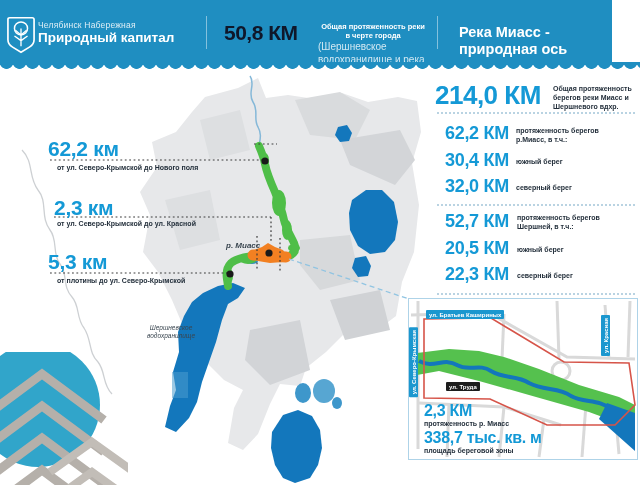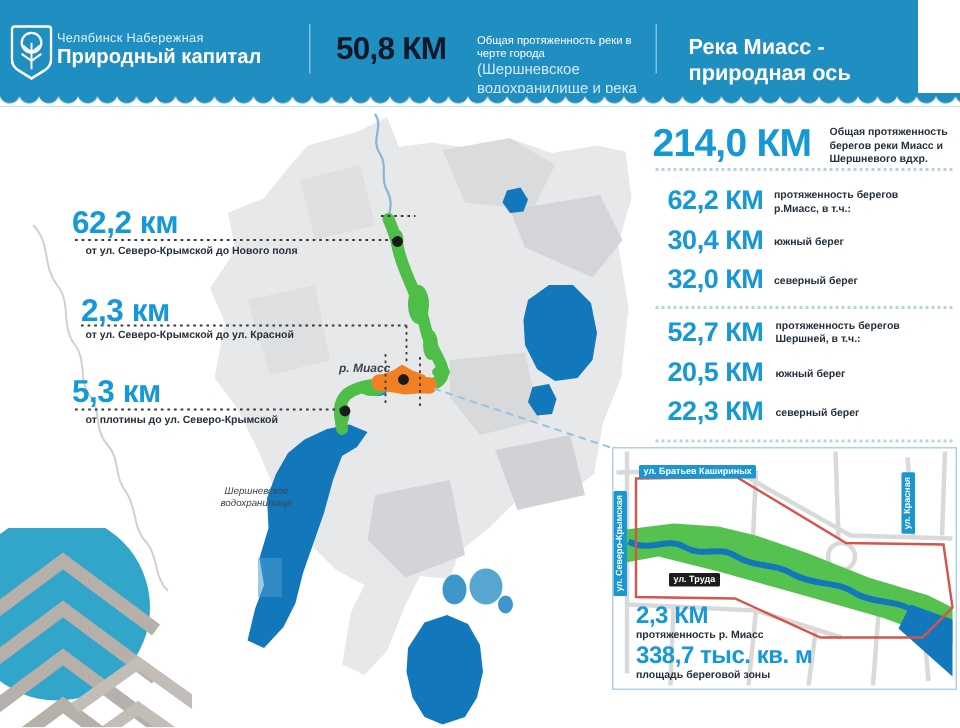--- a/index.html
+++ b/index.html
@@ -10,21 +10,21 @@
 
   
   .header { position:absolute; left:0; top:0; width:612px; height:62px; background:#1f8ec1; }
   .scallop { position:absolute; left:0; top:62px; width:640px; height:9px;
     background:radial-gradient(circle at 6.5px 0px, #1f8ec1 6.5px, rgba(0,0,0,0) 7.2px);
     background-size:13px 9px; background-repeat:repeat-x; }
   .hdr-divider { position:absolute; top:16px; width:1px; height:33px; background:rgba(255,255,255,.45); }
   .brand-small { position:absolute; left:38px; top:20px; font-size:8.5px; color:rgba(255,255,255,.85); letter-spacing:.2px; }
   .brand-big { position:absolute; left:38px; top:30px; font-size:13.5px; font-weight:bold; color:#fff; }
   .hdr-num { position:absolute; left:224px; top:21px; font-size:21px; font-weight:bold; color:#0f172a; letter-spacing:-.5px; }
-  .hdr-cap-b { position:absolute; left:318px; top:22px; width:110px; font-size:7.5px; font-weight:normal; color:#fff; line-height:1.25; }
+  .hdr-cap-b { position:absolute; left:318px; top:22px; width:110px; font-size:7.5px; font-weight:bold; color:#fff; line-height:1.25;text-align:center; }
   .hdr-cap-l { position:absolute; left:318px; top:41px; width:118px; font-size:10px; color:rgba(255,255,255,.8); line-height:1.25; }
   .tagline { position:absolute; left:459px; top:24px; font-size:14.5px; font-weight:bold; color:#fff; line-height:1.2; }
 
   
   .co-num { position:absolute; font-size:21px; font-weight:bold; color:#1499d6; letter-spacing:-.3px; }
   .co-cap { position:absolute; font-size:7px; font-weight:bold; color:#232f3b; }
 
   
   .st-num-xl { position:absolute; font-size:26px; font-weight:bold; color:#1499d6; letter-spacing:-.5px; }
   .st-num { position:absolute; font-size:18px; font-weight:bold; color:#1499d6; letter-spacing:-.3px; }

